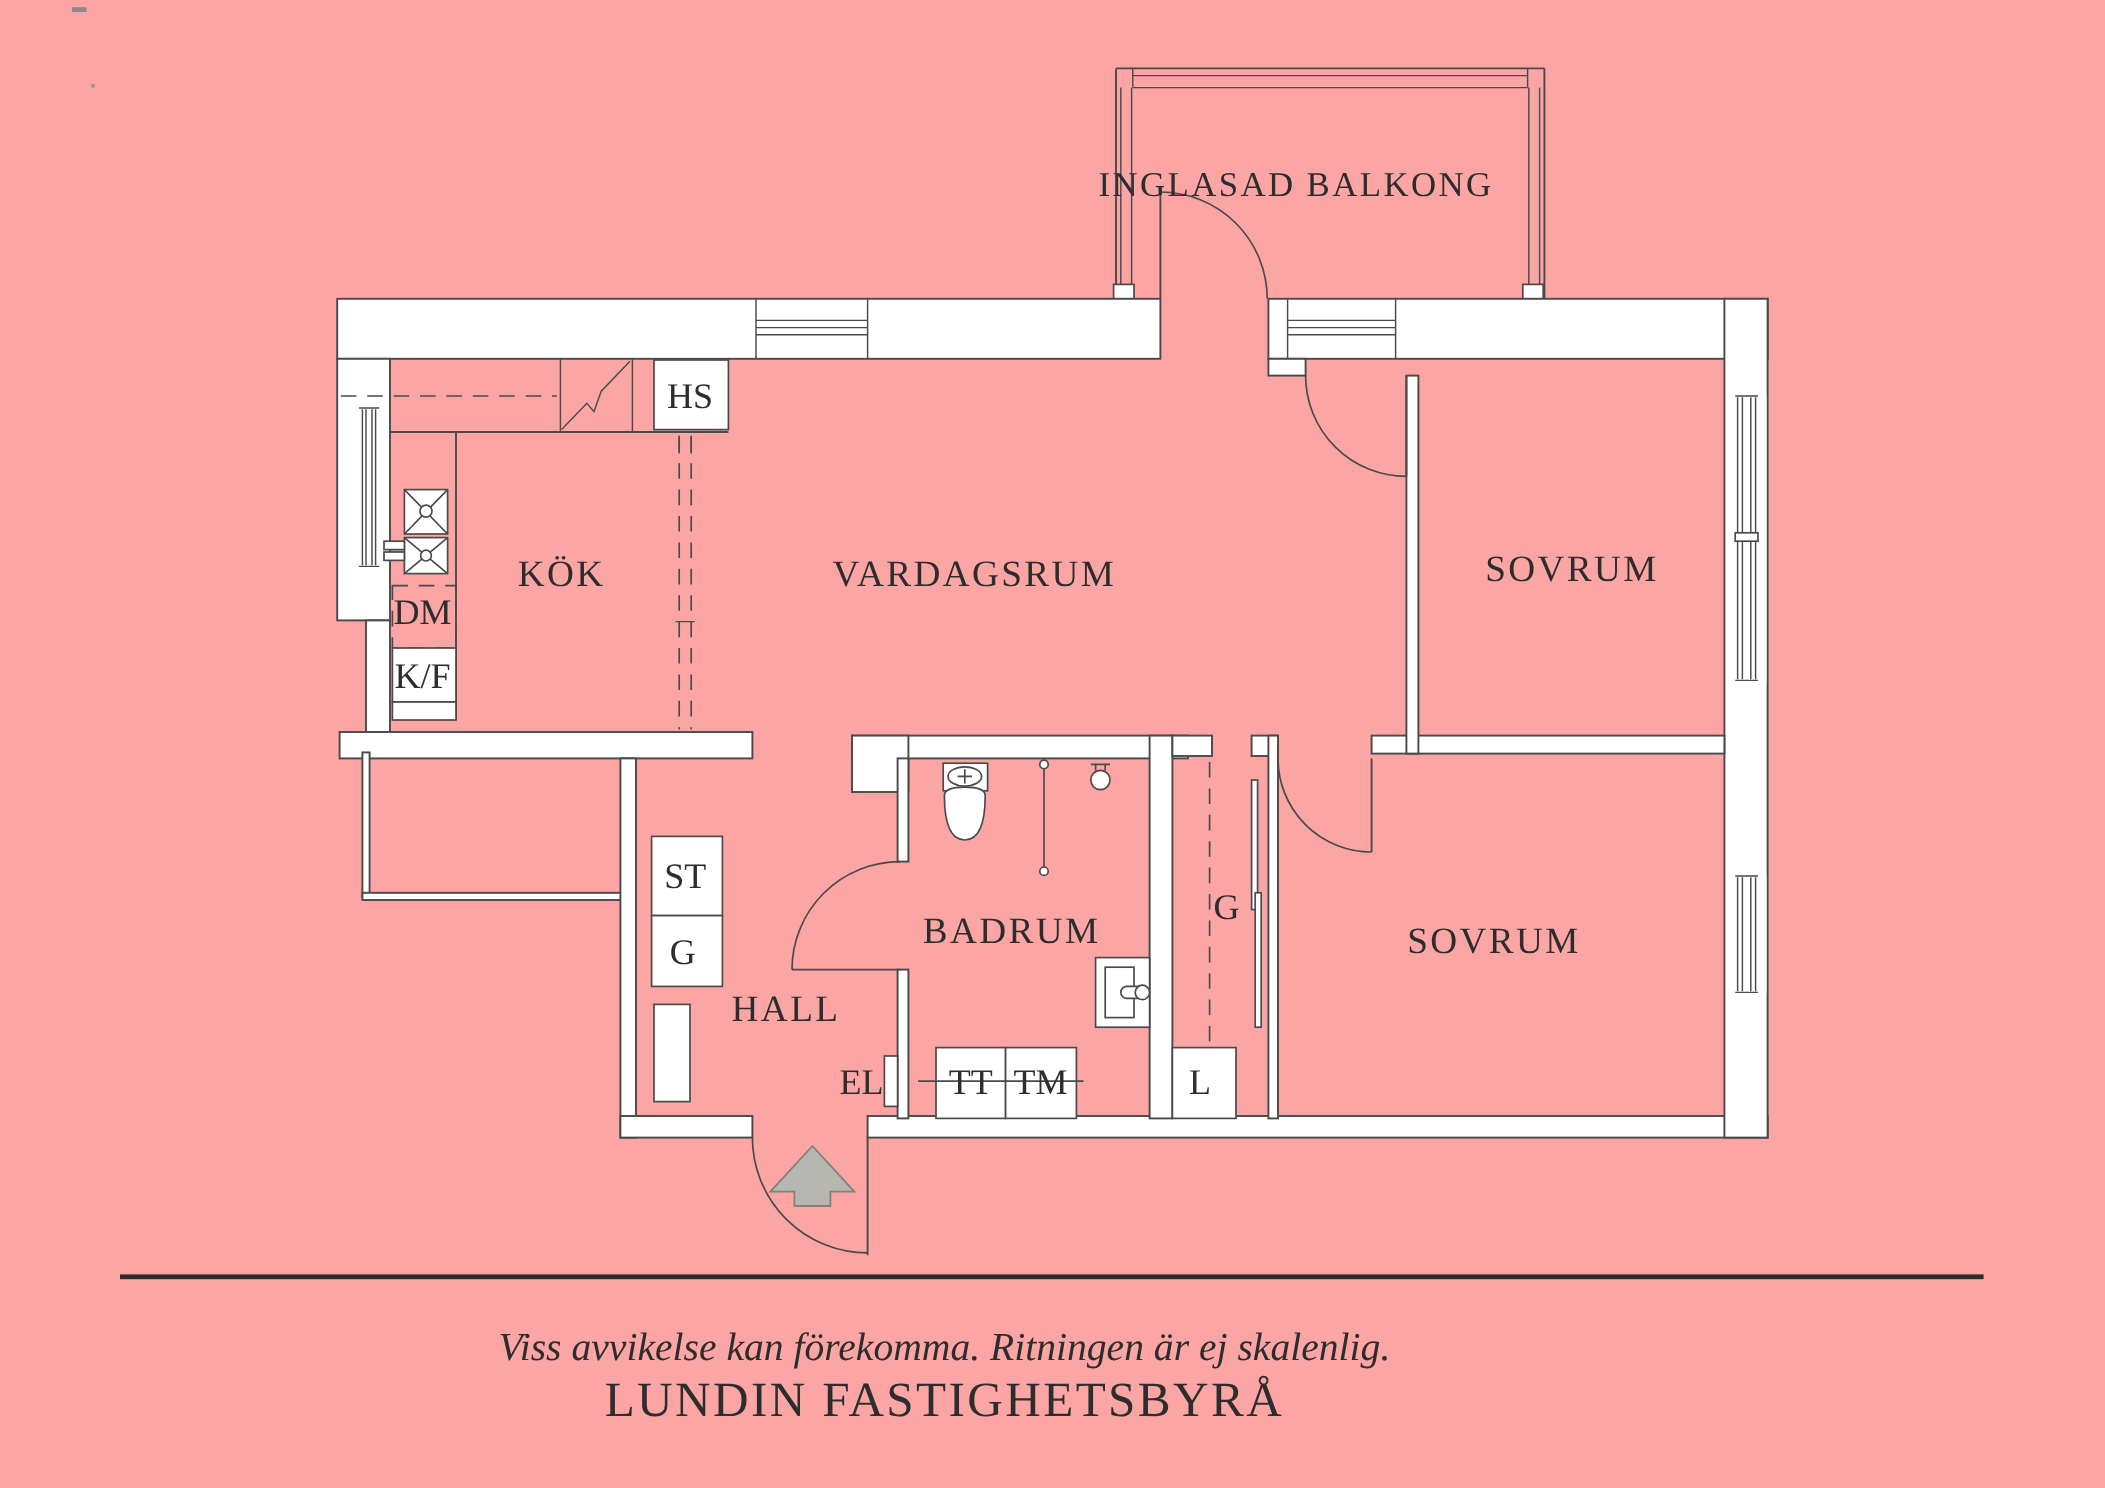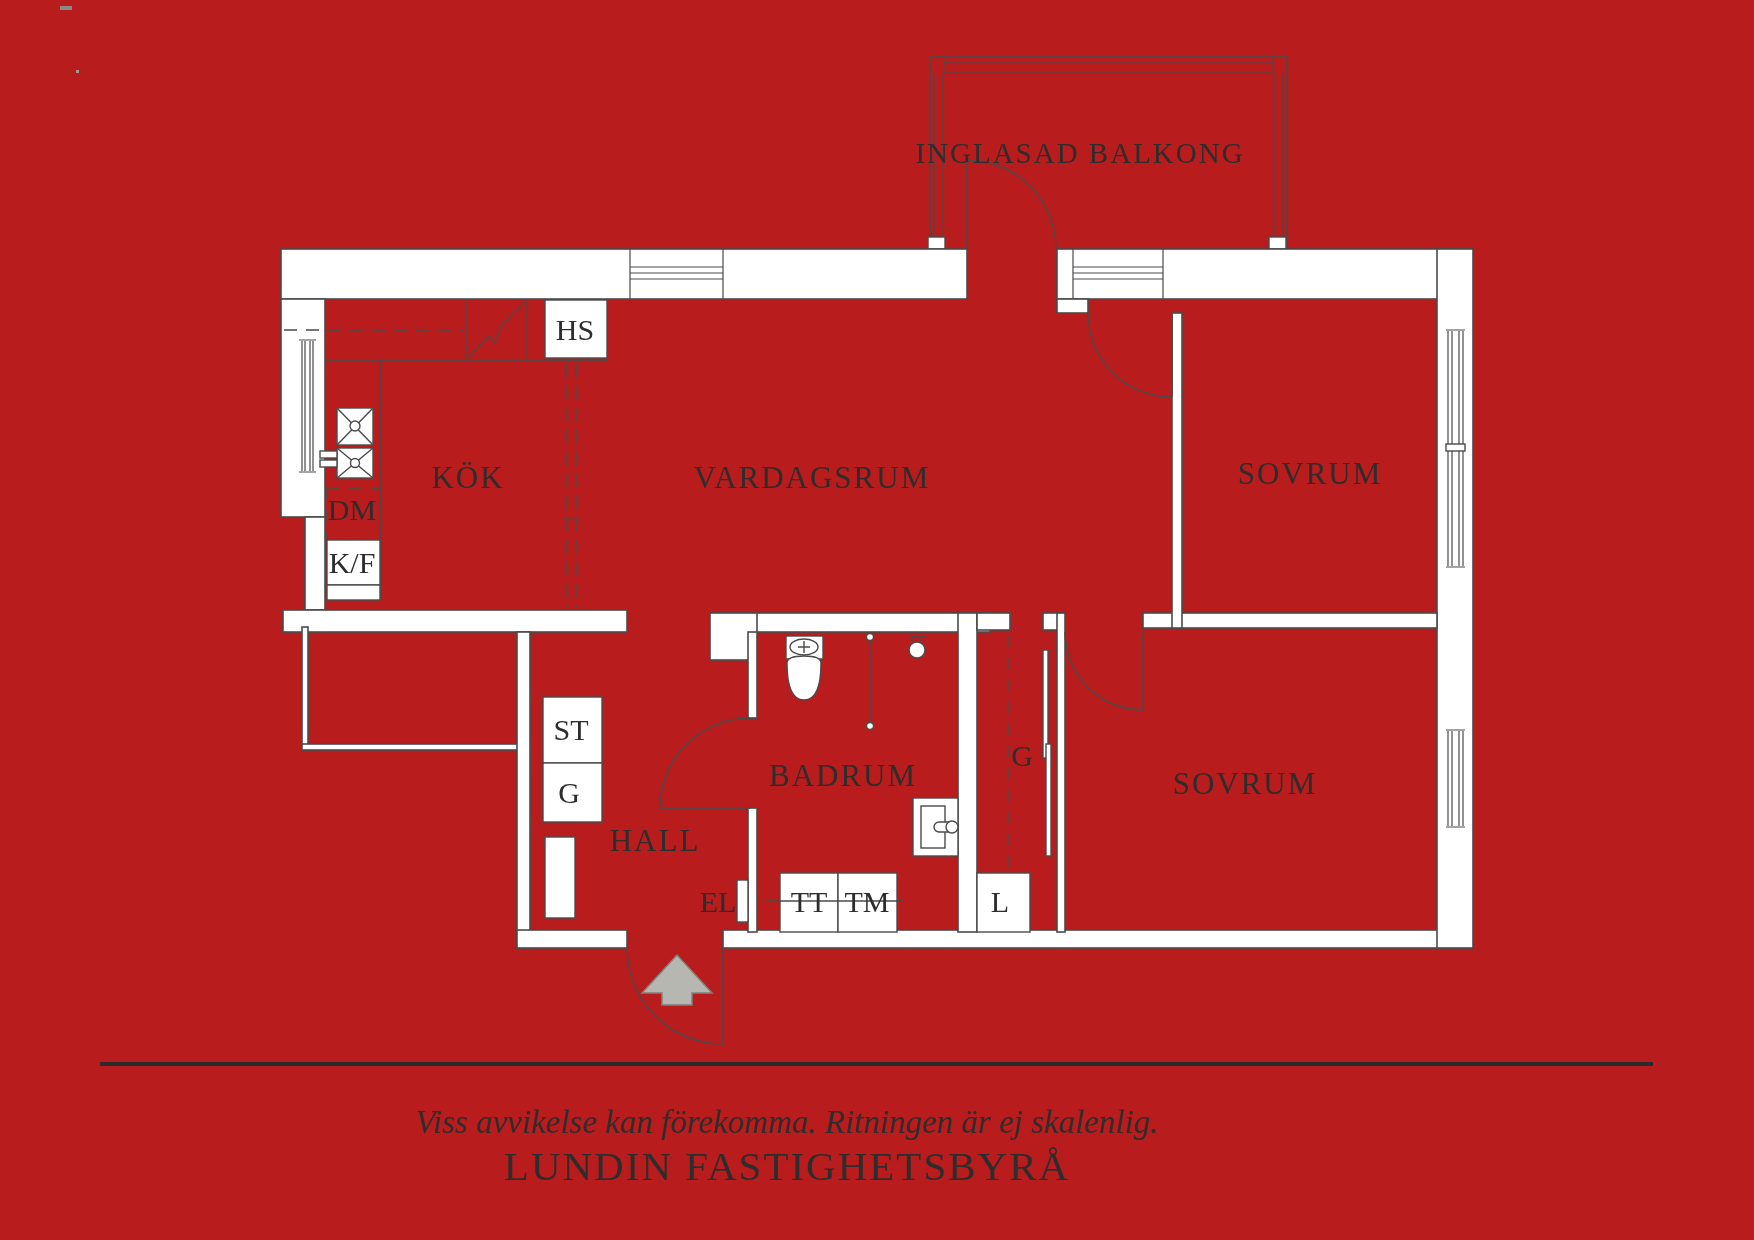--- a/index.html
+++ b/index.html
@@ -1,16 +1,16 @@
 <!DOCTYPE html>
 <html><head>
 <meta charset="utf-8">
 <style>
   html,body{margin:0;padding:0;background:#ffffff;}
-  .page{width:1754px;height:1240px;position:relative;background:#b91c1c;overflow:hidden;}
+  .page{width:1754px;height:1240px;position:relative;background:#fca5a5;overflow:hidden;}
   svg{display:block;}
   text{font-family:"Liberation Serif", serif;fill:#2d2d2d;}
   .room-label{font-size:31px;letter-spacing:2px;}
   .balcony-label{font-size:29px;letter-spacing:2px;}
   .small-label{font-size:30px;}
   .wall{fill:#ffffff;stroke:#4a4a4a;stroke-width:1.6;}
   .ln{stroke:#4a4a4a;stroke-width:1.6;fill:none;}
   .thin{stroke:#4a4a4a;stroke-width:1.2;fill:none;}
   .fix{stroke:#4a4a4a;stroke-width:1.4;fill:#ffffff;}
   .fixln{stroke:#4a4a4a;stroke-width:1.4;fill:none;}

